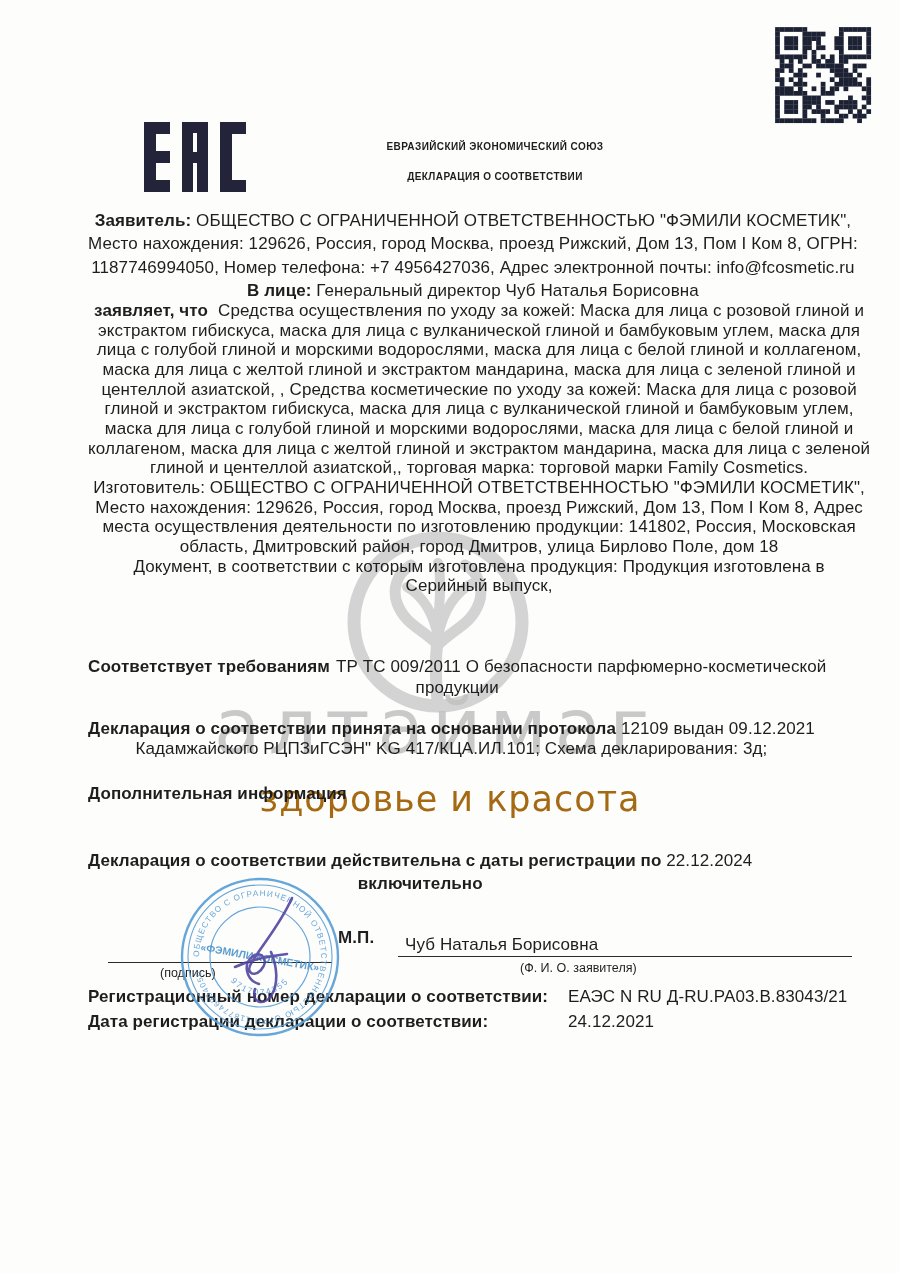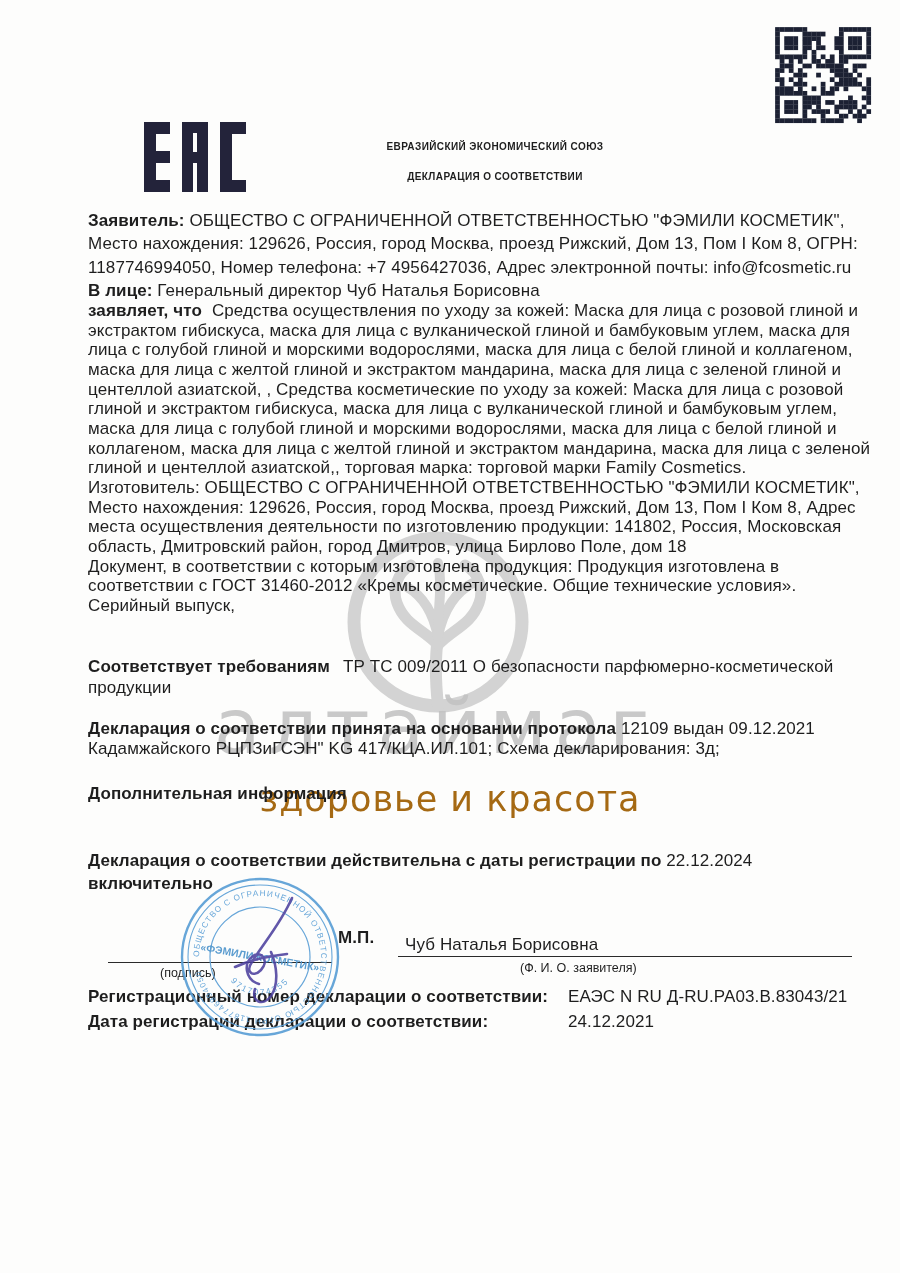--- a/index.html
+++ b/index.html
@@ -3,28 +3,28 @@
 <meta charset="utf-8">
 <style>
   html,body{margin:0;padding:0;background:#ffffff;}
   .page{position:relative;width:900px;height:1273px;background:#fdfdfc;overflow:hidden;
         font-family:"Liberation Sans",sans-serif;color:#1e1e1e;}
   .abs{position:absolute;white-space:nowrap;}
   b{font-weight:bold;}
   .title{font-weight:bold;font-size:10px;letter-spacing:.4px;text-align:center;width:800px;left:95px;}
   .bodytxt{font-size:17px;letter-spacing:.1px;}
   .blk{position:absolute;left:88px;}
-  .blk div{white-space:nowrap;}
+  .blk div{white-space:nowrap;text-align:center;}
   .lh23 {line-height:23.3px;}
   .lh196{line-height:19.65px;}
   .lh205{line-height:20.5px;}
   .lh203{line-height:20.3px;}
   .lh23v{line-height:23px;}
   .gap10{margin-left:10px;}
-  .gap13{margin-left:13px;}
+  .gap13{margin-left:6px;}
   .small{font-size:12.5px;}
   .rule{position:absolute;border-top:1.7px solid #2a2a2a;height:0;}
   .wm{position:absolute;color:#c2c2c2;z-index:1;}
   .txtlayer{z-index:2;}
   .stamp{z-index:3;}
   .brandwm{font-family:"DejaVu Sans",sans-serif;font-weight:400;font-size:76px;letter-spacing:8px;opacity:.88;}
   .tagwm{font-family:"DejaVu Sans",sans-serif;font-size:35px;letter-spacing:1px;color:#a16207;opacity:.95;
          width:900px;left:0;text-align:center;}
 </style>
 </head>
@@ -330,21 +330,20 @@
     <div>центеллой азиатской, , Средства косметические по уходу за кожей: Маска для лица с розовой</div>
     <div>глиной и экстрактом гибискуса, маска для лица с вулканической глиной и бамбуковым углем,</div>
     <div>маска для лица с голубой глиной и морскими водорослями, маска для лица с белой глиной и</div>
     <div>коллагеном, маска для лица с желтой глиной и экстрактом мандарина, маска для лица с зеленой</div>
     <div>глиной и центеллой азиатской,, торговая марка: торговой марки Family Cosmetics.</div>
     <div>Изготовитель: ОБЩЕСТВО С ОГРАНИЧЕННОЙ ОТВЕТСТВЕННОСТЬЮ "ФЭМИЛИ КОСМЕТИК",</div>
     <div>Место нахождения: 129626, Россия, город Москва, проезд Рижский, Дом 13, Пом I Ком 8, Адрес</div>
     <div>места осуществления деятельности по изготовлению продукции: 141802, Россия, Московская</div>
     <div>область, Дмитровский район, город Дмитров, улица Бирлово Поле, дом 18</div>
     <div>Документ, в соответствии с которым изготовлена продукция: Продукция изготовлена в</div>
-    <div>соответствии с ГОСТ 31460-2012 «Кремы косметические. Общие технические условия».</div>
     <div>Серийный выпуск,</div>
   </div>
 
   <div class="blk bodytxt lh205 txtlayer" style="top:657px;">
     <div><b>Соответствует требованиям</b><span class="gap13">ТР ТС 009/2011 О безопасности парфюмерно-косметической</span></div>
     <div>продукции</div>
   </div>
 
   <div class="blk bodytxt lh203 txtlayer" style="top:719px;">
     <div><b>Декларация о соответствии принята на основании протокола</b><span> 12109 выдан 09.12.2021</span></div>

